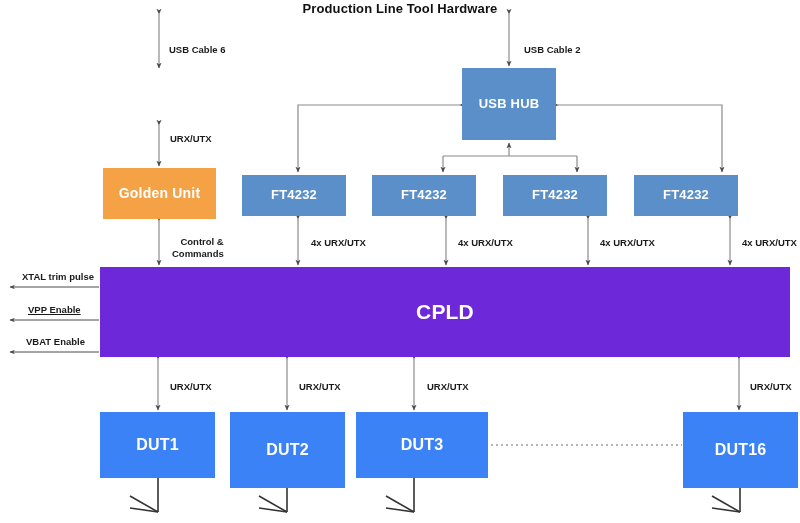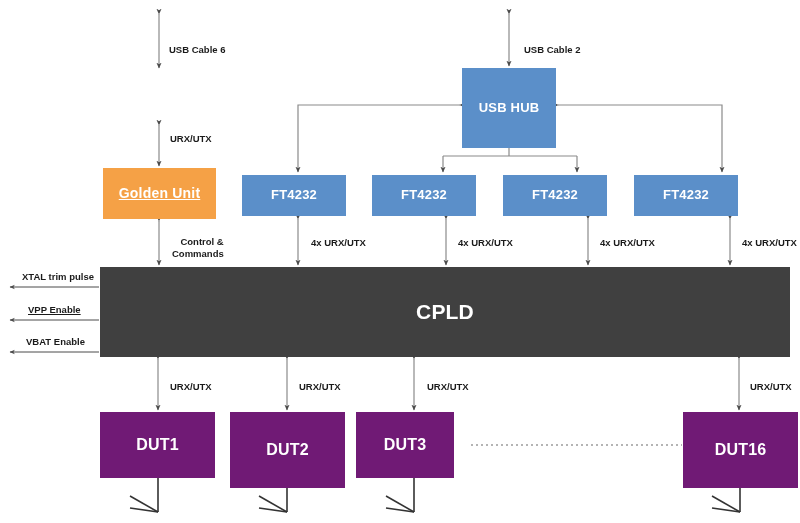--- a/index.html
+++ b/index.html
@@ -28,35 +28,35 @@
     align-items: center;
     justify-content: center;
     box-sizing: border-box;
     color: #ffffff;
     font-weight: bold;
     letter-spacing: 0.2px;
     text-align: center;
     line-height: 1.15;
   }
   .node.blue   { background: #5b8fc9; }
-  .node.orange { background: #f5a146; text-decoration: underline; }
-  .node.red    { background: #404040; }
-  .node.purple { background: #701a75; }
+  .node.orange { background: #f5a146; }
+  .node.red    { background: #6d28d9; }
+  .node.purple { background: #3b82f6; }
 
   .n-ft232    { left:103px; top:70px;  width:113px; height:53px;  font-size:14px; }
   .n-golden   { left:103px; top:168px; width:113px; height:51px;  font-size:14px; }
-  .n-usbhub   { left:462px; top:68px;  width:94px;  height:80px;  font-size:13px; }
+  .n-usbhub   { left:462px; top:68px;  width:94px;  height:72px;  font-size:13px; }
   .n-ft4232-1 { left:242px; top:175px; width:104px; height:41px;  font-size:13px; }
   .n-ft4232-2 { left:372px; top:175px; width:104px; height:41px;  font-size:13px; }
   .n-ft4232-3 { left:503px; top:175px; width:104px; height:41px;  font-size:13px; }
   .n-ft4232-4 { left:634px; top:175px; width:104px; height:41px;  font-size:13px; }
   .n-cpld     { left:100px; top:267px; width:690px; height:90px;  font-size:21px; }
   .n-dut1     { left:100px; top:412px; width:115px; height:66px;  font-size:16px; }
   .n-dut2     { left:230px; top:412px; width:115px; height:76px;  font-size:16px; }
-  .n-dut3     { left:356px; top:412px; width:98px; height:66px;  font-size:16px; }
+  .n-dut3     { left:356px; top:412px; width:132px; height:66px;  font-size:16px; }
   .n-dut16    { left:683px; top:412px; width:115px; height:76px;  font-size:16px; }
 
   .lbl {
     position: absolute;
     font-size: 9.5px;
     font-weight: bold;
     color: #1a1a1a;
     white-space: nowrap;
     line-height: 1.25;
   }
@@ -85,20 +85,21 @@
   .l-d1     { left:170px; top:381px; }
   .l-d2     { left:299px; top:381px; }
   .l-d3     { left:427px; top:381px; }
   .l-d16    { left:750px; top:381px; }
 </style>
 </head>
 <body>
 
 <div id="diagram-root">
 
+  <div class="title">Production Line Tool Hardware</div>
 
   <svg id="wires" viewBox="0 0 800 523" xmlns="http://www.w3.org/2000/svg">
     <defs>
       <marker id="ah" markerWidth="7" markerHeight="7" refX="5.4" refY="3" orient="auto" markerUnits="userSpaceOnUse">
         <path d="M0,0.4 L6,3 L0,5.6 L1.6,3 Z" fill="#4a4a4a"></path>
       </marker>
       <marker id="ahs" markerWidth="6" markerHeight="6" refX="4.8" refY="2.6" orient="auto" markerUnits="userSpaceOnUse">
         <path d="M0,0.4 L5.2,2.6 L0,4.8 L1.4,2.6 Z" fill="#4a4a4a"></path>
       </marker>
     </defs>

